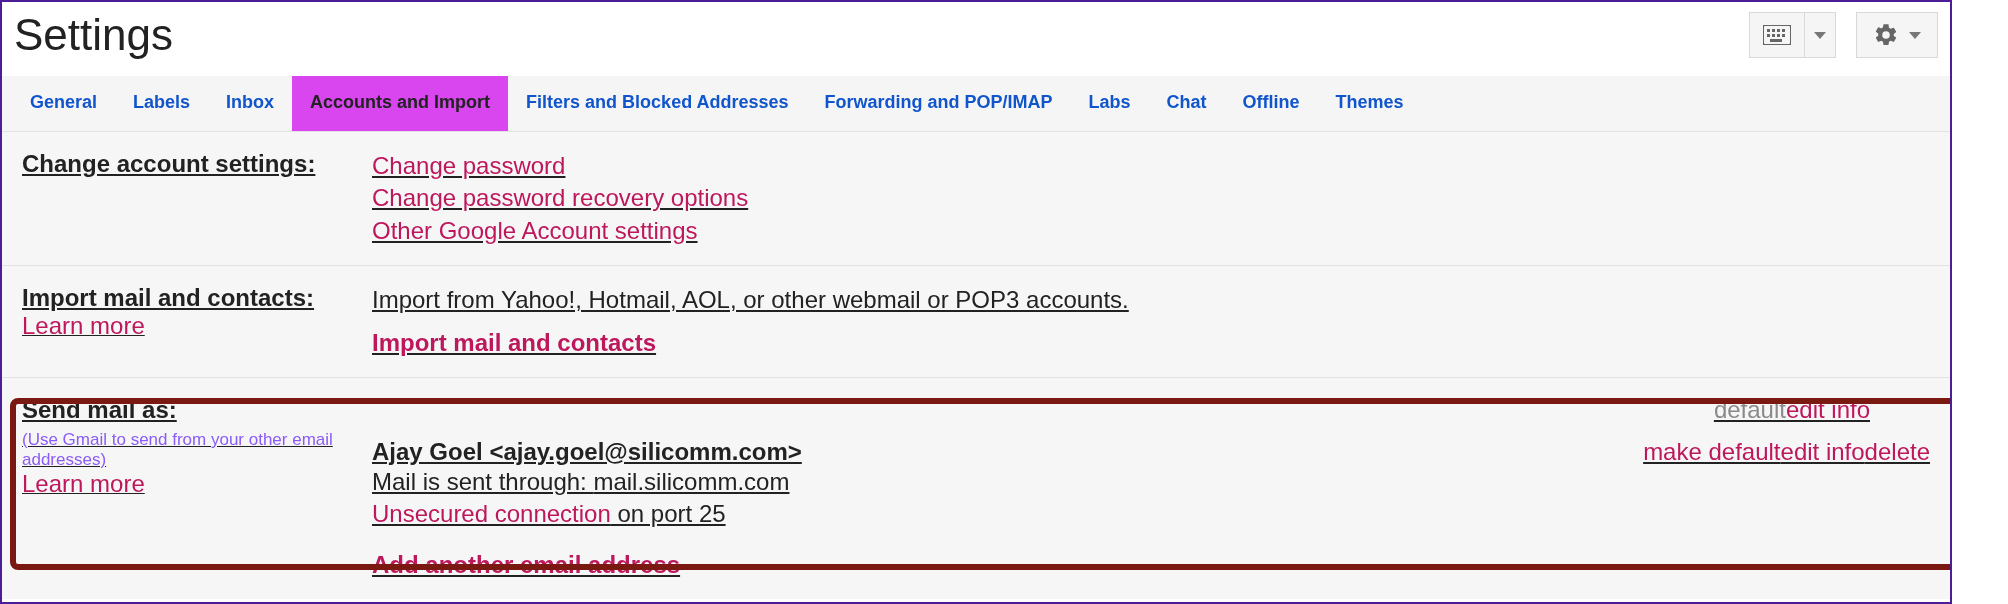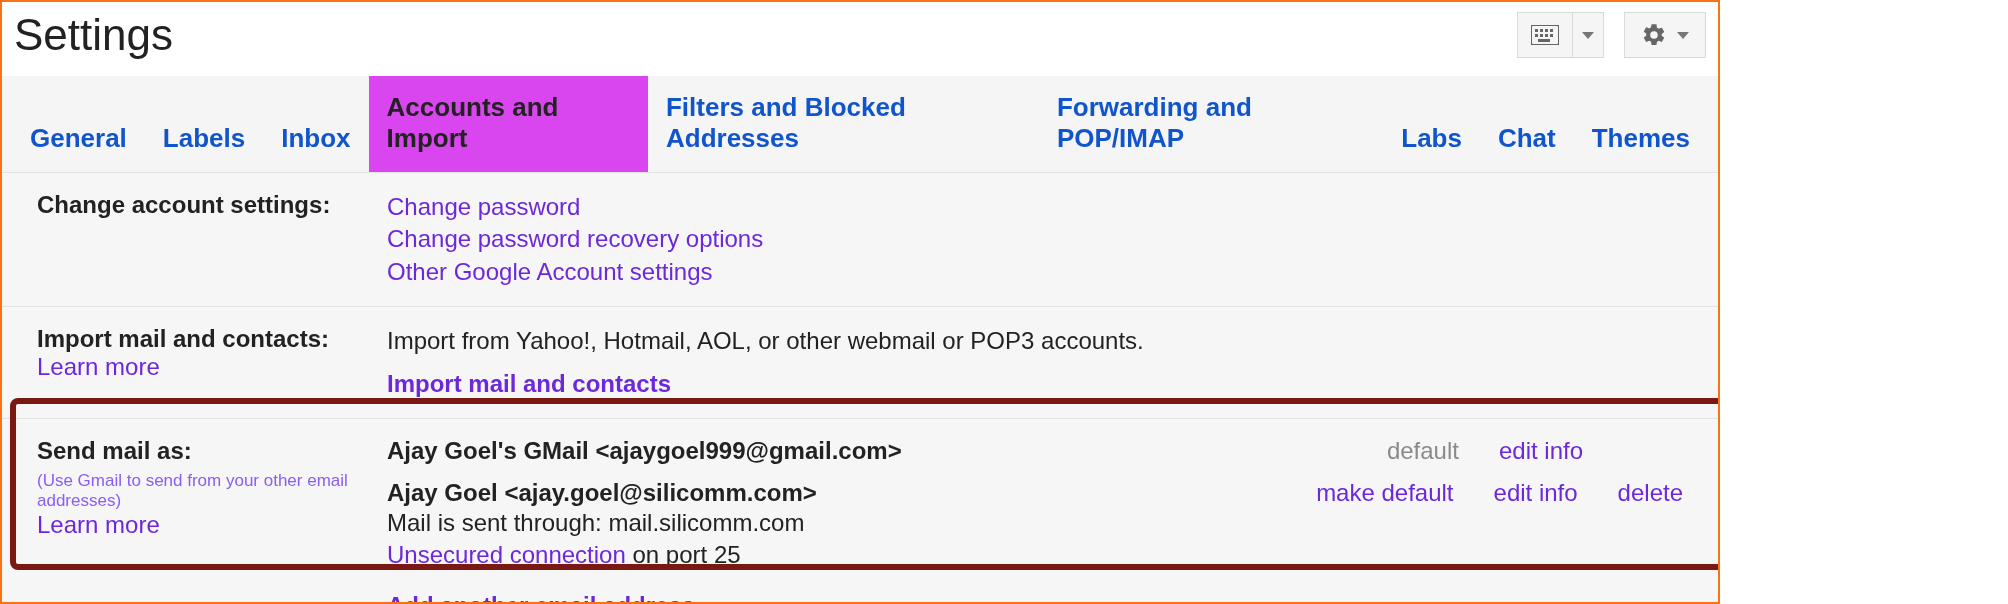--- a/index.html
+++ b/index.html
@@ -1,40 +1,40 @@
 <!DOCTYPE html>
 <html><head>
 <meta charset="utf-8">
 <style>
   html,body{margin:0;padding:0;font-family:Arial,Helvetica,sans-serif;color:#222;background:#fff;}
-  .page{width:1720px;height:604px;border:2px solid #f97316;box-sizing:border-box;position:relative;overflow:hidden;}
+  .page{width:1952px;height:604px;border:2px solid #4c1d95;box-sizing:border-box;position:relative;overflow:hidden;}
   .header{display:flex;align-items:center;justify-content:space-between;padding:8px 12px 16px 12px;}
   .title{font-size:44px;font-weight:400;color:#222;}
   .header-right{display:flex;align-items:center;gap:20px;}
   .kbd-btn{display:flex;align-items:center;border:1px solid #d9d9d9;background:#f5f5f5;height:44px;}
   .kbd-btn .kbd{width:54px;display:flex;align-items:center;justify-content:center;font-size:22px;color:#666;border-right:1px solid #d9d9d9;height:100%;}
   .kbd-btn .dd{width:30px;display:flex;align-items:center;justify-content:center;height:100%;}
   .gear-btn{display:flex;align-items:center;border:1px solid #d9d9d9;background:#f5f5f5;height:44px;padding:0 16px;gap:10px;}
   .caret{width:0;height:0;border-left:6px solid transparent;border-right:6px solid transparent;border-top:7px solid #777;}
   .gear svg{display:block;}
   
   .tabs{display:flex;align-items:flex-end;background:#f5f5f5;border-bottom:1px solid #e3e3e3;padding:0 10px;}
-  .tab{padding:16px 18px 18px 18px;font-size:26px;font-weight:700;color:#1155cc;cursor:pointer;}
+  .tab{padding:16px 18px 18px 18px;font-size:18px;font-weight:700;color:#1155cc;cursor:pointer;}
   .tab.active{background:#d946ef;color:#222;}
   
-  .section{display:flex;border-bottom:1px solid #e3e3e3;background:#f6f6f6;padding:18px 35px;}
+  .section{display:flex;border-bottom:1px solid #e3e3e3;background:#f6f6f6;padding:18px 20px;text-decoration:underline;}
   .section.last{border-bottom:none;}
   .label-col{width:350px;flex-shrink:0;}
   .label-col .main-label{font-size:24px;font-weight:700;}
   .label-col .sub{font-size:17px;color:#8b5cf6;margin-top:6px;}
-  a.link, .link{color:#6d28d9;text-decoration:none;font-size:24px;cursor:pointer;}
+  a.link, .link{color:#be185d;text-decoration:none;font-size:24px;cursor:pointer;}
   .content-col{flex:1;font-size:24px;}
   .content-col .bold{font-weight:700;}
   .content-col .row{line-height:1.35;}
-  .action-links{margin-left:auto;display:flex;gap:40px;align-items:flex-end;}
+  .action-links{margin-left:auto;display:flex;align-items:flex-end;}
   .row-flex{display:flex;align-items:flex-start;}
   .gray{color:#8a8a8a;}
   .highlight-box{position:absolute;border:6px solid #7a1812;border-radius:8px;pointer-events:none;}
 </style>
 </head>
 <body>
 
 <div class="page">
 
   <div class="header">
@@ -72,20 +72,21 @@
 
   <div class="tabs" id="tabs-container">
       <div class="tab">General</div>
       <div class="tab">Labels</div>
       <div class="tab">Inbox</div>
       <div class="tab active">Accounts and Import</div>
       <div class="tab">Filters and Blocked Addresses</div>
       <div class="tab">Forwarding and POP/IMAP</div>
       <div class="tab">Labs</div>
       <div class="tab">Chat</div>
+      <div class="tab">Offline</div>
       <div class="tab">Themes</div>
     </div>
 
   <div class="section">
     <div class="label-col">
       <div class="main-label">Change account settings:</div>
     </div>
     <div class="content-col">
       <div class="row"><a class="link">Change password</a></div>
       <div class="row"><a class="link">Change password recovery options</a></div>
@@ -106,21 +107,20 @@
 
   <div class="section last" style="position:relative;">
     <div class="label-col">
       <div class="main-label">Send mail as:</div>
       <div class="sub">(Use Gmail to send from your other email addresses)</div>
       <a class="link">Learn more</a>
     </div>
     <div class="content-col">
 
       <div class="row-flex" style="margin-bottom:14px;">
-        <div class="bold">Ajay Goel's GMail &lt;ajaygoel999@gmail.com&gt;</div>
         <div class="action-links">
           <span class="gray bold" style="font-weight:400;">default</span>
           <a class="link">edit info</a>
           <span style="width:60px;"></span>
         </div>
       </div>
 
       <div class="row-flex">
         <div>
           <div class="bold">Ajay Goel &lt;ajay.goel@silicomm.com&gt;</div>

